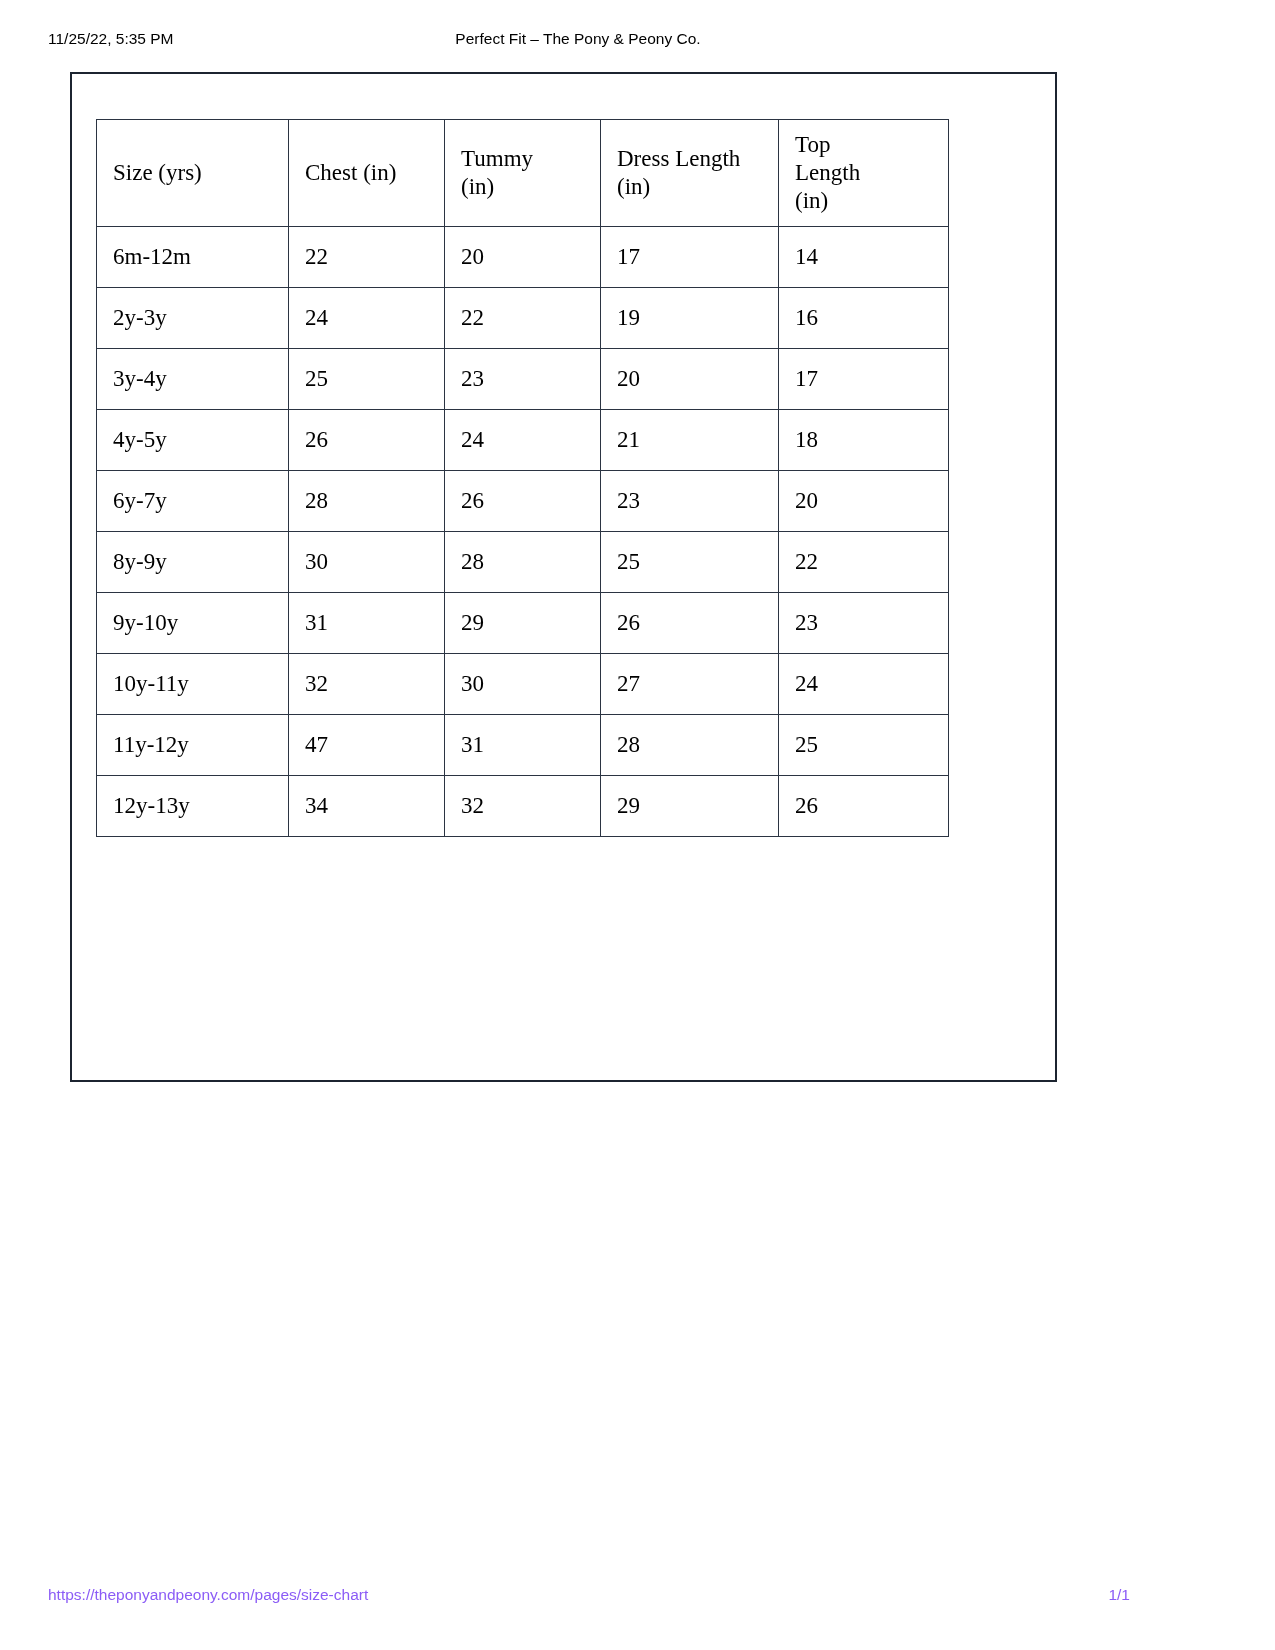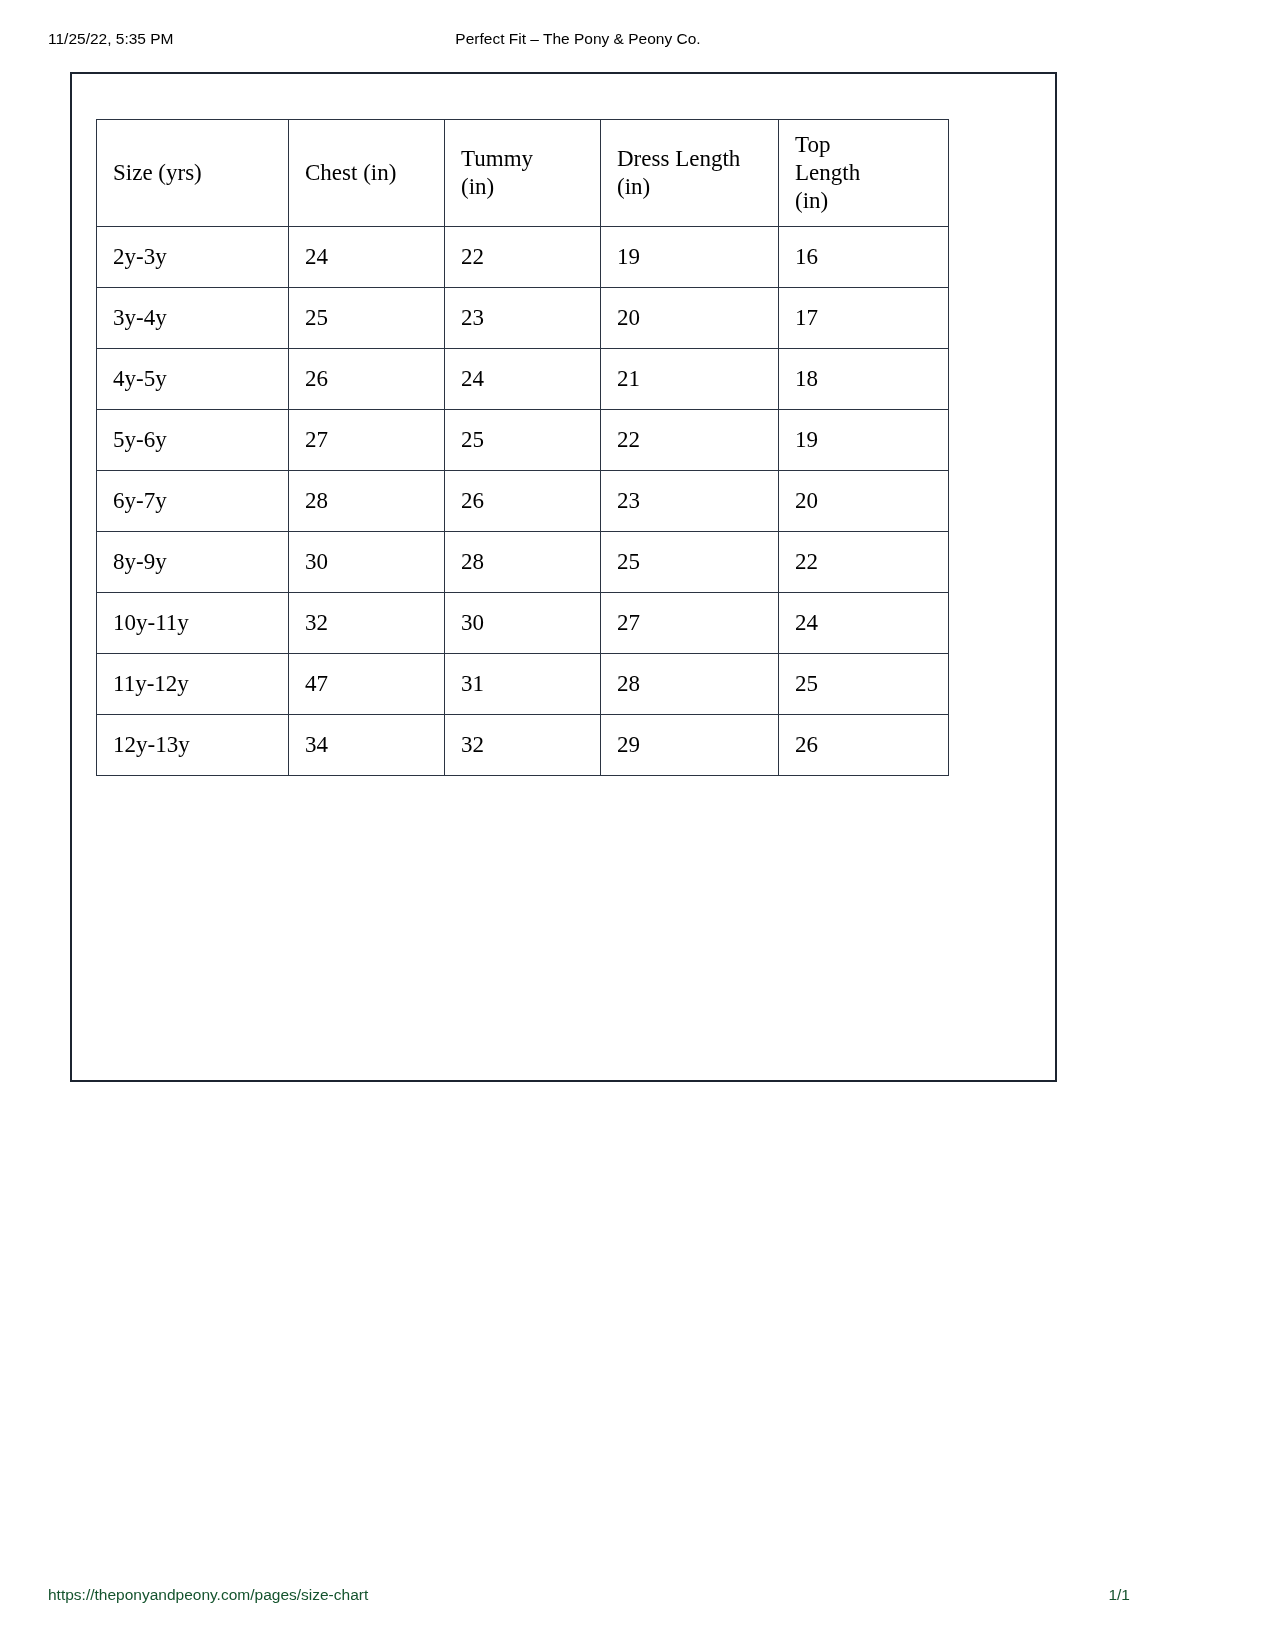--- a/index.html
+++ b/index.html
@@ -95,21 +95,21 @@
   .hdr-line { display: block; }
 
   
   .print-footer {
     position: absolute;
     bottom: 42px;
     left: 0;
     width: 1178px;
     height: 22px;
     font-size: 15.5px;
-    color: #14532d;
+    color: #8b5cf6;
   }
   .print-footer .pf-url {
     position: absolute;
     left: 48px;
     white-space: nowrap;
   }
   .print-footer .pf-page {
     position: absolute;
     right: 48px;
     white-space: nowrap;
@@ -153,20 +153,27 @@
           </th>
           <th>
             <span class="hdr-line">Top</span>
             <span class="hdr-line">Length</span>
             <span class="hdr-line">(in)</span>
           </th>
         </tr>
       </thead>
       <tbody>
         <tr>
+          <td>6m-12m</td>
+          <td>22</td>
+          <td>20</td>
+          <td>17</td>
+          <td>14</td>
+        </tr>
+        <tr>
           <td>2y-3y</td>
           <td>24</td>
           <td>22</td>
           <td>19</td>
           <td>16</td>
         </tr>
         <tr>
           <td>3y-4y</td>
           <td>25</td>
           <td>23</td>
@@ -174,41 +181,41 @@
           <td>17</td>
         </tr>
         <tr>
           <td>4y-5y</td>
           <td>26</td>
           <td>24</td>
           <td>21</td>
           <td>18</td>
         </tr>
         <tr>
-          <td>5y-6y</td>
-          <td>27</td>
-          <td>25</td>
-          <td>22</td>
-          <td>19</td>
-        </tr>
-        <tr>
           <td>6y-7y</td>
           <td>28</td>
           <td>26</td>
           <td>23</td>
           <td>20</td>
         </tr>
         <tr>
           <td>8y-9y</td>
           <td>30</td>
           <td>28</td>
           <td>25</td>
           <td>22</td>
         </tr>
         <tr>
+          <td>9y-10y</td>
+          <td>31</td>
+          <td>29</td>
+          <td>26</td>
+          <td>23</td>
+        </tr>
+        <tr>
           <td>10y-11y</td>
           <td>32</td>
           <td>30</td>
           <td>27</td>
           <td>24</td>
         </tr>
         <tr>
           <td>11y-12y</td>
           <td>47</td>
           <td>31</td>

